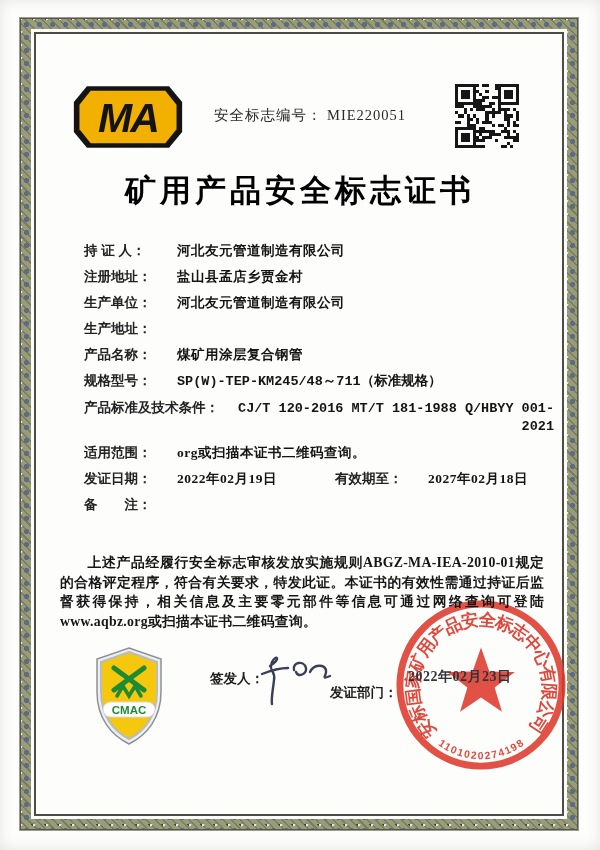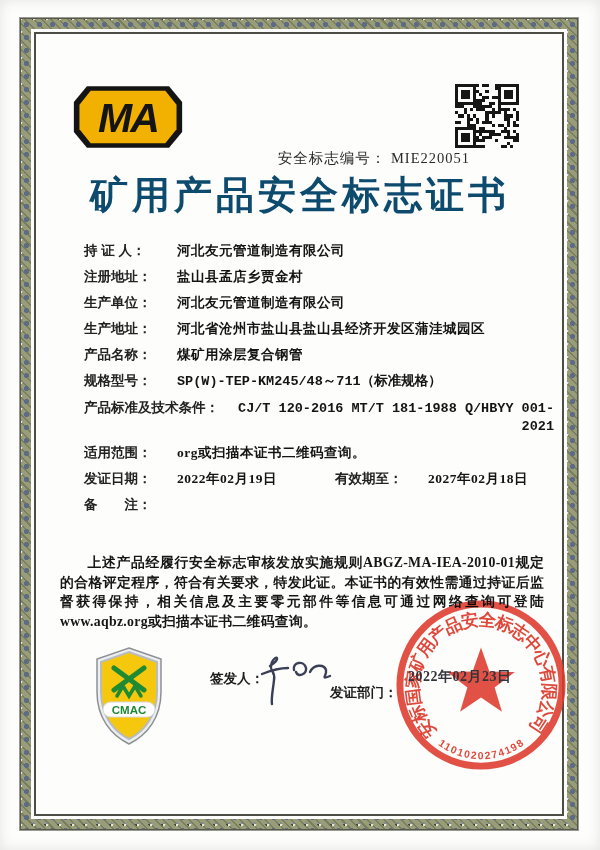--- a/index.html
+++ b/index.html
@@ -21,27 +21,27 @@
     background-size:13px 13px,13px 13px,13px 13px,13px 13px,auto;
     box-shadow:inset 0 0 0 1px #55594a, 0 0 0 1px #9a9a92;
   }
   .frame::after{
     content:"";position:absolute;inset:14px;background:#fdfdfc;
     border:2px solid #4c4e46;box-shadow:0 0 0 3px #fdfdfc;
   }
   .content{position:absolute;inset:0;z-index:2;}
 
   .ma-logo{position:absolute;left:72px;top:84px;width:112px;height:66px;}
-  .mark-no{position:absolute;left:150px;top:106px;width:320px;text-align:right;
-           font-size:14.5px;letter-spacing:1px;color:#2a2a2a;margin-top:43px;}
+  .mark-no{position:absolute;left:150px;top:106px;width:320px;text-align:center;
+           font-size:14.5px;letter-spacing:1px;color:#2a2a2a;}
   .qr{position:absolute;left:455px;top:84px;width:64px;height:64px;}
   .qr svg{width:100%;height:100%;shape-rendering:crispEdges;}
 
   .title{position:absolute;left:0;right:0;top:170px;text-align:center;
-         font-size:38px;font-weight:700;letter-spacing:4px;color:#0c4a6e;}
+         font-size:31px;font-weight:700;letter-spacing:4px;color:#000000;}
 
   .fields{position:absolute;left:73px;top:242px;right:46px;font-size:13.5px;margin-left:11px;}
   .row{display:flex;align-items:baseline;line-height:18px;margin-bottom:8px;}
   .flabel{font-family:"Liberation Sans","DejaVu Sans",sans-serif;
           font-weight:600;color:#222;min-width:93px;white-space:nowrap;}
   .flabel.wide{min-width:0;margin-right:28px;}
   .fval{font-weight:700;color:#141414;letter-spacing:.5px;}
   .fval.mono{font-family:"Liberation Mono","DejaVu Sans Mono",monospace;letter-spacing:0;text-align:right;}
   .pair2{margin-left:58px;display:flex;align-items:baseline;}
 
@@ -98,21 +98,20 @@
       <div class="row">
         <span class="flabel">注册地址：</span>
         <span class="fval">盐山县孟店乡贾金村</span>
       </div>
       <div class="row">
         <span class="flabel">生产单位：</span>
         <span class="fval">河北友元管道制造有限公司</span>
       </div>
       <div class="row">
         <span class="flabel">生产地址：</span>
-        <span class="fval">河北省沧州市盐山县盐山县经济开发区蒲洼城园区</span>
       </div>
       <div class="row">
         <span class="flabel">产品名称：</span>
         <span class="fval">煤矿用涂层复合钢管</span>
       </div>
       <div class="row">
         <span class="flabel">规格型号：</span>
         <span class="fval mono">SP(W)-TEP-KM245/48～711（标准规格）</span>
       </div>
       <div class="row">

